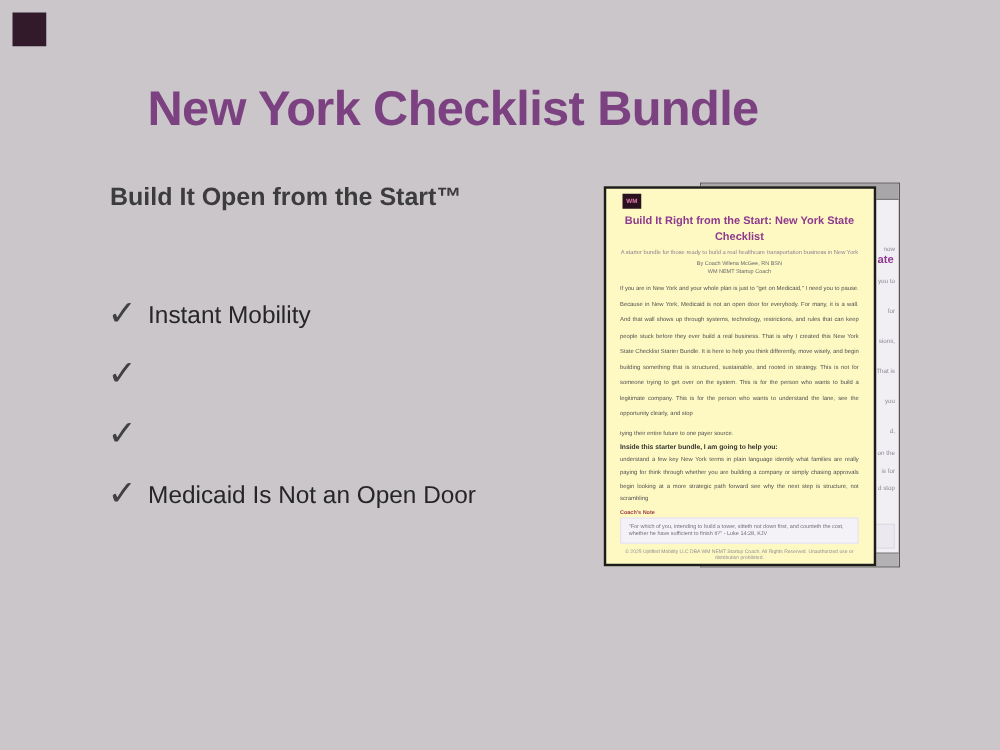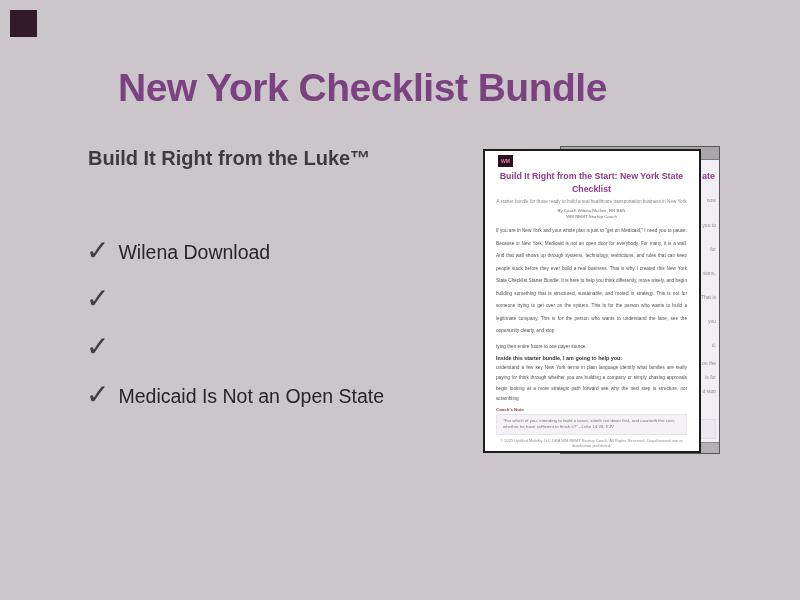--- a/index.html
+++ b/index.html
@@ -49,31 +49,31 @@
   }
   .back-bottombar {
     position: absolute; bottom: 0; left: 0; right: 0; height: 11px;
     background: #b4b1b4; border-top: 1px solid #8e8b8e;
   }
   .frag {
     position: absolute; right: 3px; font-size: 5px; color: #8d8a94;
     white-space: nowrap; overflow: hidden; max-width: 22px;
   }
   .frag-title {
-    font-size: 9px; font-weight: 700; color: #8e3a8e; max-width: 26px; right: 4px;
+    font-size: 9px; font-weight: 700; color: #8e3a8e; max-width: 26px; right: 4px; margin-top: 31px;
   }
   .back-quote-frag {
     position: absolute; top: 272px; right: 3px; width: 17px; height: 20px;
     background: #ebe9ef; border: 1px solid #dedbe2;
   }
 
   
   .front-page {
     position: absolute; left: 483px; top: 149px; width: 218px; height: 304px;
-    background: #ffffff; border: 2px solid #1c1c1c;
+    background: #fef9c3; border: 2px solid #1c1c1c;
     padding: 4px 12px 0 11px; overflow: hidden;
   }
   .doc-logo {
     width: 15px; height: 12px; margin-left: 2px;
     background: #2a1120; color: #e87fae; font-size: 5px; font-weight: 700;
     display: flex; align-items: center; justify-content: center;
   }
   .doc-title {
     margin-top: 3px; text-align: center;
     font-size: 8.8px; font-weight: 700; color: #8e3a8e; line-height: 13px;
@@ -97,36 +97,36 @@
   }
   .doc-footer { margin-top: 3px; text-align: center; font-size: 4px; color: #918e94; }
 </style>
 </head>
 <body>
 
 <div class="corner-square"></div>
 
 <h1 class="headline">New York Checklist Bundle</h1>
 
-<div class="subtitle">Build It Right from the Luke™</div>
+<div class="subtitle">Build It Open from the Start™</div>
 
 <div class="features">
   <div class="feature">
     <span class="check">✓</span>
-    <span class="feature-label">Wilena Download</span>
+    <span class="feature-label">Instant Mobility</span>
   </div>
   <div class="feature">
     <span class="check">✓</span>
   </div>
   <div class="feature">
     <span class="check">✓</span>
   </div>
   <div class="feature">
     <span class="check">✓</span>
-    <span class="feature-label">Medicaid Is Not an Open State</span>
+    <span class="feature-label">Medicaid Is Not an Open Door</span>
   </div>
 </div>
 
 <div class="back-page">
   <div class="back-topbar"></div>
   <div class="back-bottombar"></div>
   <span class="frag frag-title" style="top:24px">ate</span>
   <span class="frag" style="top:50px">now</span>
   <span class="frag" style="top:75px">ed you to</span>
   <span class="frag" style="top:99px">for</span>

